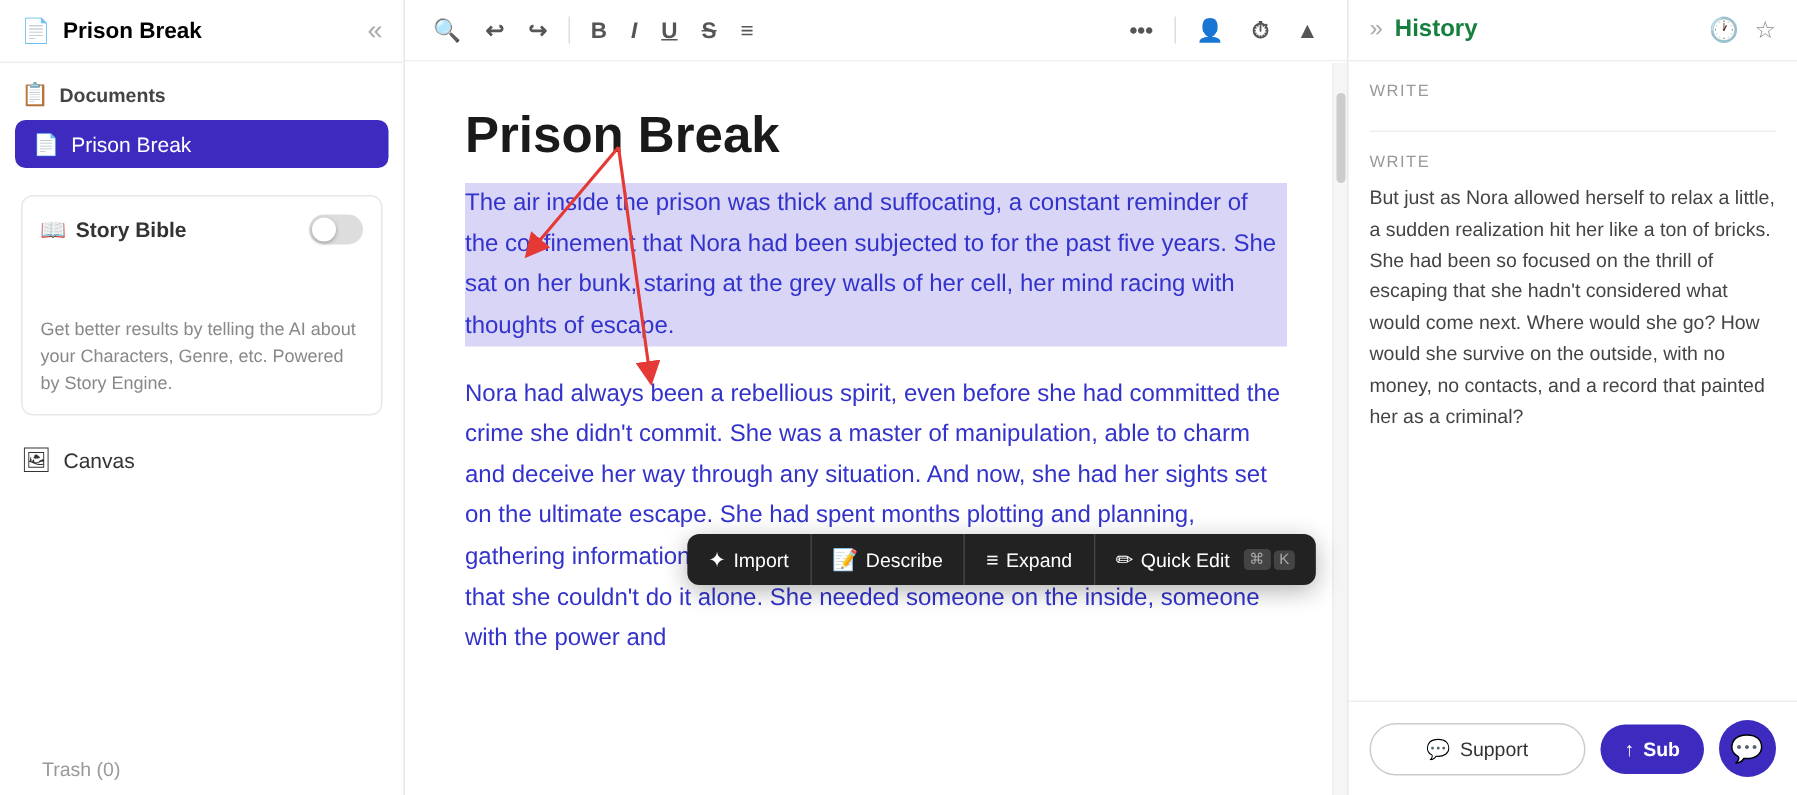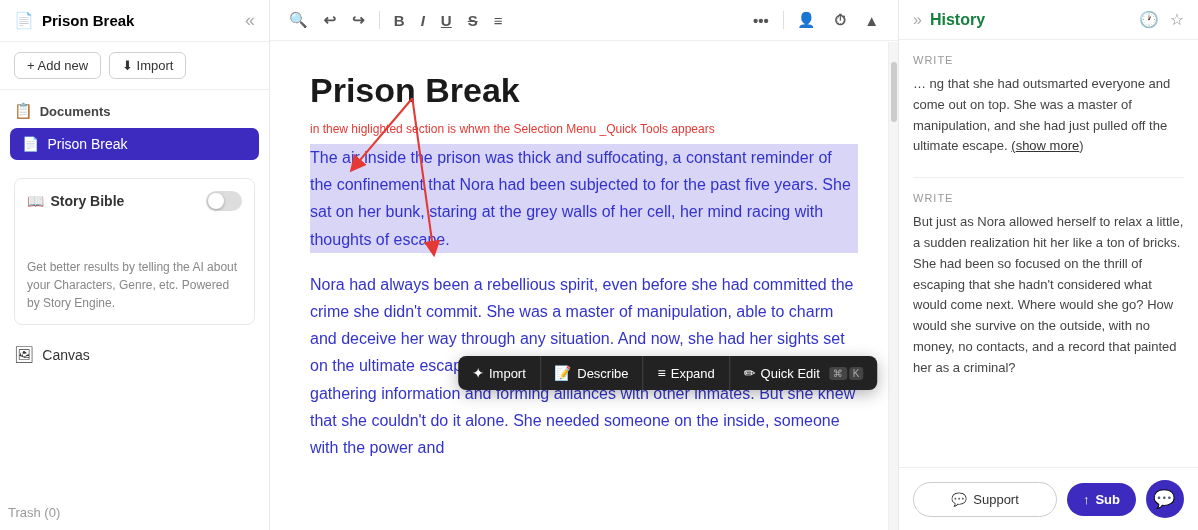--- a/index.html
+++ b/index.html
@@ -143,21 +143,21 @@
       font-size: 14px;
       font-weight: 500;
       color: #333;
       cursor: pointer;
       margin-top: 8px;
     }
     .canvas-icon { font-size: 16px; }
 
     .sidebar-footer {
       margin-top: auto;
-      padding: 10px 8px;
+      padding: 10px 28px;
       font-size: 13px;
       color: #999;
     }
 
     
     .editor-area {
       flex: 1;
       display: flex;
       flex-direction: column;
       background: #fff;
@@ -410,24 +410,20 @@
 </head>
 <body>
 
 <div class="sidebar">
   <div class="sidebar-header">
     <div class="sidebar-title">
       <span class="sidebar-title-icon">📄</span>
       <span>Prison Break</span>
     </div>
     <span class="collapse-btn">«</span>
-  </div>
-  <div class="sidebar-actions">
-    <button class="btn-outline">+ Add new</button>
-    <button class="btn-outline">⬇ Import</button>
   </div>
   <div class="sidebar-section-label">
     <span class="sidebar-section-icon">📋</span>
     <span>Documents</span>
   </div>
   <div class="sidebar-item-active">
     <span>📄</span>
     <span>Prison Break</span>
   </div>
 
@@ -468,21 +464,20 @@
     <div class="toolbar-divider"></div>
     <div class="toolbar-right">
       <button class="toolbar-btn">👤</button>
       <button class="toolbar-btn">⏱</button>
       <button class="toolbar-btn">▲</button>
     </div>
   </div>
 
   <div class="editor-content" style="position:relative;">
     <div class="doc-title">Prison Break</div>
-    <div class="annotation-text">in thew higlighted section is whwn the  Selection Menu _Quick Tools appears</div>
     <p class="highlighted-text">The air inside the prison was thick and suffocating, a constant reminder of the confinement that Nora had been subjected to for the past five years. She sat on her bunk, staring at the grey walls of her cell, her mind racing with thoughts of escape.</p>
     <br>
     <p class="normal-text">Nora had always been a rebellious spirit, even before she had committed the crime she didn't commit. She was a master of manipulation, able to charm and deceive her way through any situation. And now, she had her sights set on the ultimate escape. She had spent months plotting and planning, gathering information and forming alliances with other inmates. But she knew that she couldn't do it alone. She needed someone on the inside, someone with the power and</p>
 
     
     <div class="floating-toolbar">
       <div class="ft-btn">
         <span class="ft-icon">✦</span>
         <span>Import</span>
       </div>
@@ -530,24 +525,20 @@
     </div>
     <div class="right-header-icons">
       <span class="right-icon">🕐</span>
       <span class="right-icon">☆</span>
     </div>
   </div>
 
   <div class="history-content">
     <div class="history-block">
       <div class="history-block-label">WRITE</div>
-      <div class="history-block-text">
-        <span>… ng that she had outsmarted everyone and come out on top. She was a master of manipulation, and she had just pulled off the ultimate escape.</span>
-        <span class="show-more"> (</span><span class="show-more">show more</span><span>)</span>
-      </div>
     </div>
     <div class="divider-line"></div>
     <div class="history-block">
       <div class="history-block-label">WRITE</div>
       <div class="history-block-text">But just as Nora allowed herself to relax a little, a sudden realization hit her like a ton of bricks. She had been so focused on the thrill of escaping that she hadn't considered what would come next. Where would she go? How would she survive on the outside, with no money, no contacts, and a record that painted her as a criminal?</div>
     </div>
   </div>
 
   <div class="right-footer">
     <button class="support-btn">

